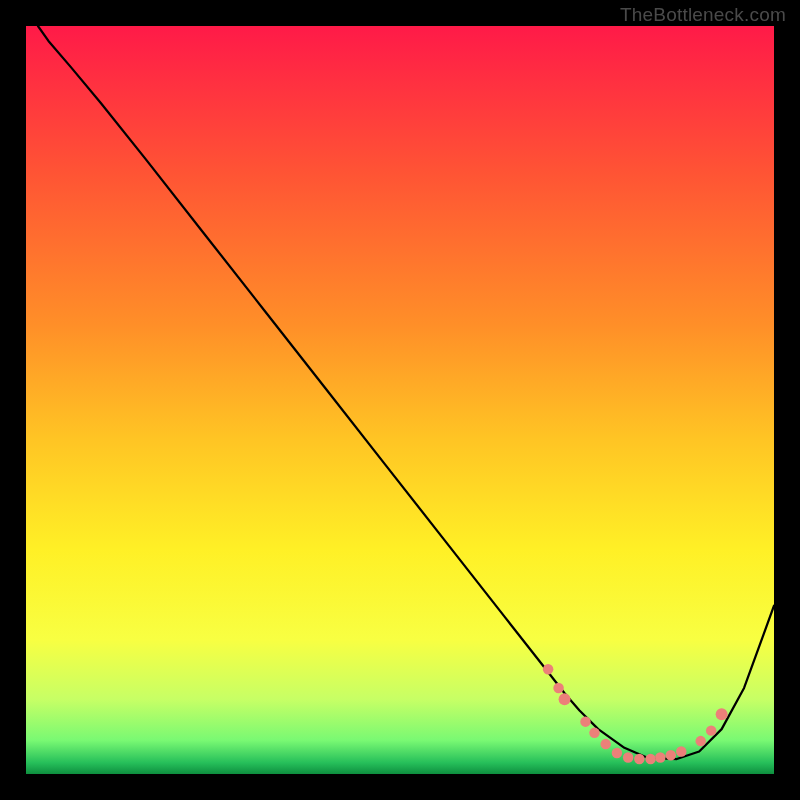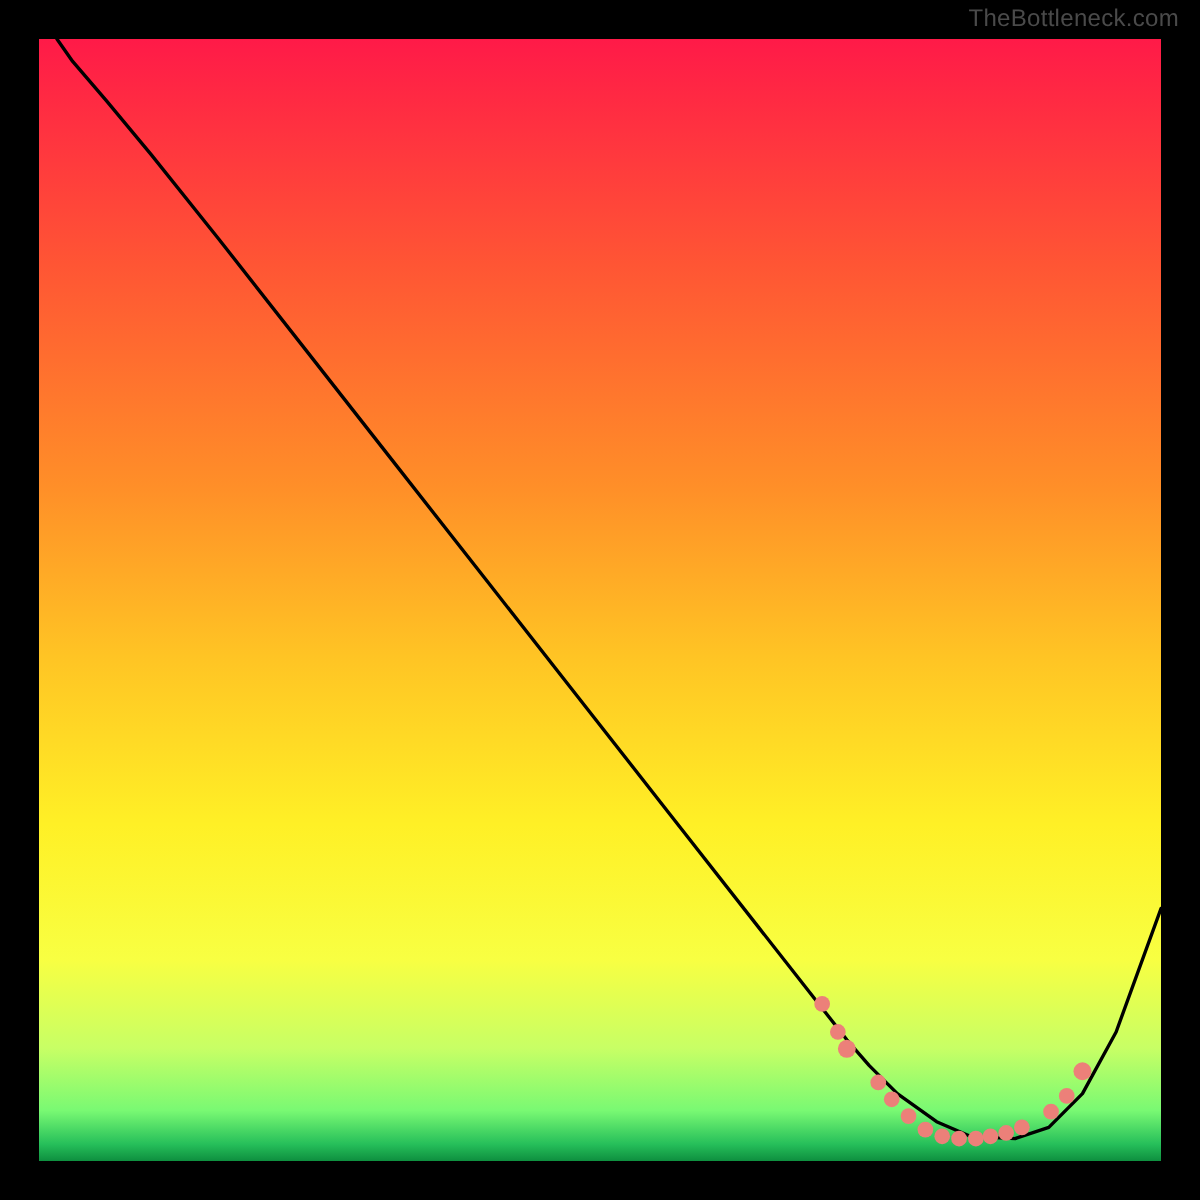--- a/index.html
+++ b/index.html
@@ -14,21 +14,21 @@
     position: relative;
     width: 800px;
     height: 800px;
     background: #000;
   }
   .watermark {
     position: absolute;
     top: 4px;
     right: 14px;
     font-family: Arial, Helvetica, sans-serif;
-    font-size: 16px;
+    font-size: 19px;
     font-weight: 500;
     color: #4a4a4a;
     letter-spacing: 0.2px;
     z-index: 5;
   }
   .plot-frame {
     position: absolute;
     left: 26px;
     top: 26px;
     width: 748px;

